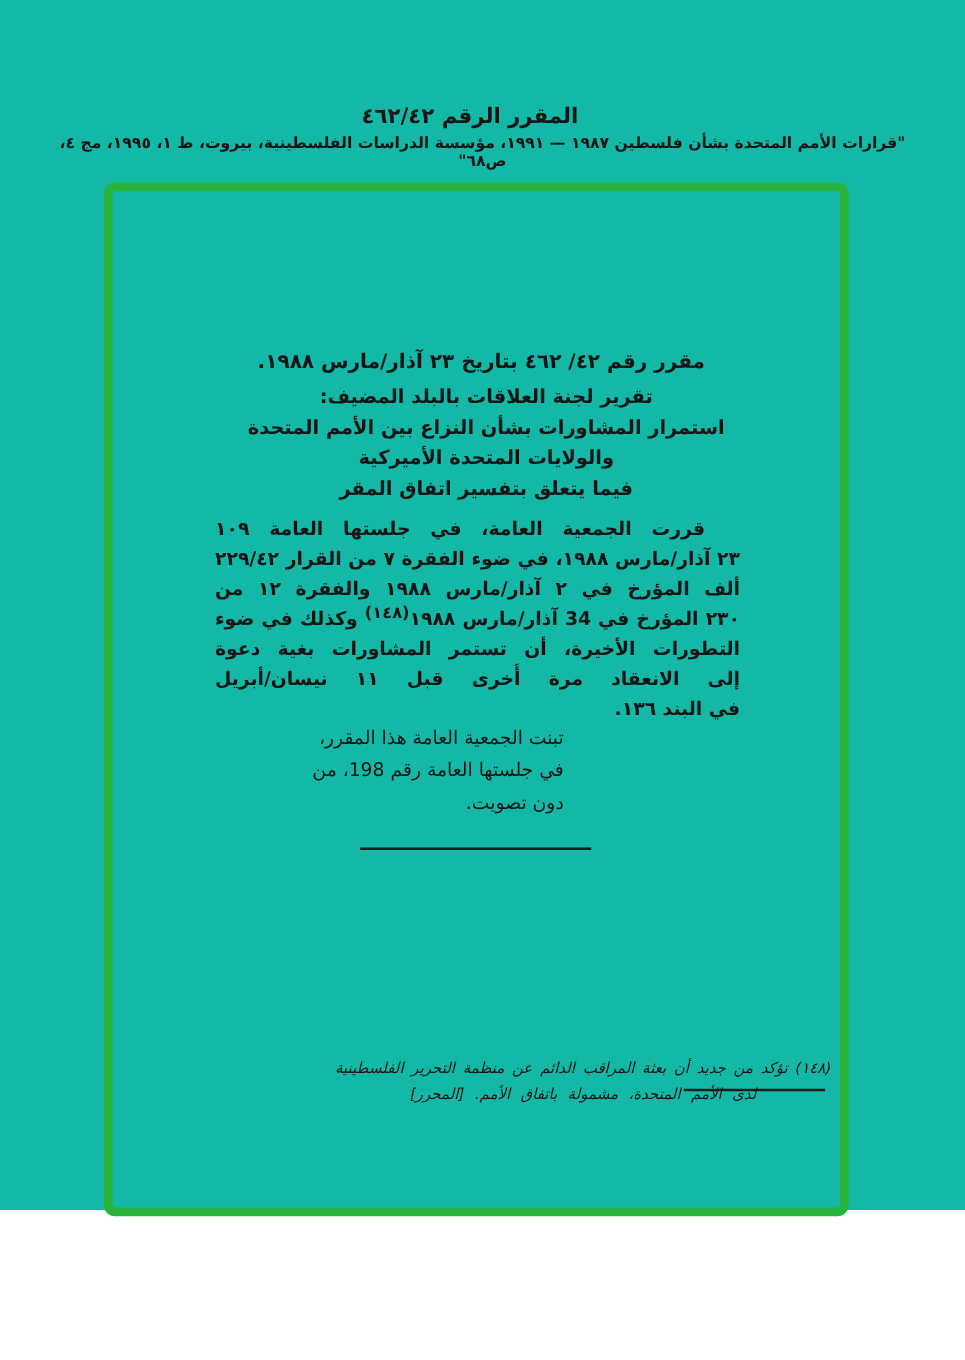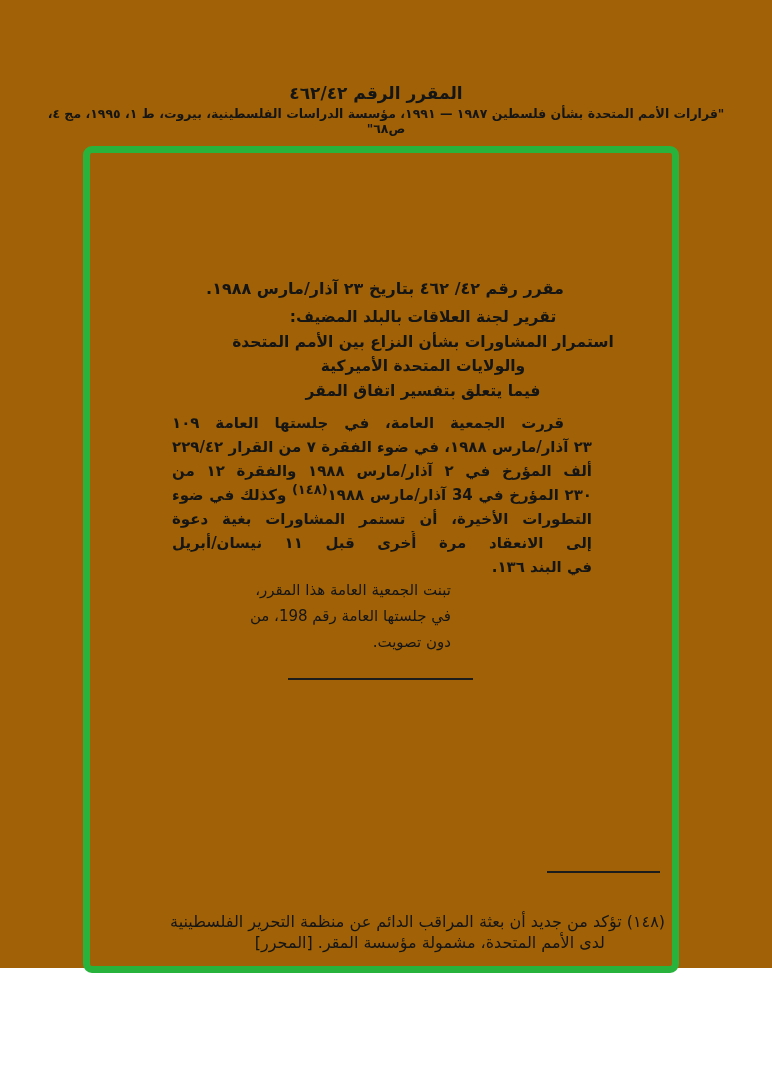--- a/index.html
+++ b/index.html
@@ -6,21 +6,21 @@
     margin: 0; padding: 0;
     background: #ffffff;
     width: 772px; height: 1088px;
     overflow: hidden;
     font-family: "DejaVu Sans", sans-serif;
     color: #151515;
   }
   .page {
     position: relative;
     width: 772px; height: 968px;
-    background: #a16207;
+    background: #14b8a6;
   }
 
   
   .header-title {
     position: absolute;
     top: 83px; left: 0; right: 20px;
     text-align: center;
     direction: rtl;
     font-size: 17px;
     font-weight: bold;
@@ -54,21 +54,21 @@
     text-align: right;
     padding-right: 28px;
     box-sizing: border-box;
     font-size: 16px;
     font-weight: bold;
     line-height: 24px;
     white-space: nowrap;
   }
   .subtitles {
     position: absolute;
-    top: 305px; left: 213px; width: 420px;
+    top: 305px; left: 179px; width: 420px;
     direction: rtl;
     text-align: center;
     font-size: 15.5px;
     font-weight: bold;
     line-height: 24.5px;
   }
   .subtitles div { white-space: nowrap; }
 
   
   .body-par {
@@ -113,25 +113,26 @@
   }
   .footnote-rule {
     position: absolute;
     top: 871px; left: 547px; width: 113px;
     border-top: 2px solid #1c1c1c;
   }
 
   
   .footnote {
     position: absolute;
-    top: 911px; left: 268px; width: 397px;
+    top: 844px; left: 268px; width: 397px;
     direction: rtl;
-    font-size: 16px;
+    font-size: 12px;
     line-height: 21px;
     font-weight: 500;
+    font-style: italic;
   }
   .fn-line-1 {
     text-align: justify;
     text-align-last: justify;
     white-space: nowrap;
   }
   .fn-line-2 {
     padding: 0 60px;
     box-sizing: border-box;
     text-align: justify;
@@ -174,16 +175,16 @@
     <div>في جلستها العامة رقم 198، من</div>
     <div>دون تصويت.</div>
   </div>
 
   <div class="section-divider"></div>
 
   <div class="footnote-rule"></div>
 
   <div class="footnote">
     <div class="fn-line-1">(١٤٨) تؤكد من جديد أن بعثة المراقب الدائم عن منظمة التحرير الفلسطينية</div>
-    <div class="fn-line-2">لدى الأمم المتحدة، مشمولة مؤسسة المقر. [المحرر]</div>
+    <div class="fn-line-2">لدى الأمم المتحدة، مشمولة باتفاق الأمم. [المحرر]</div>
   </div>
 
 </div>
 
 </body></html>

